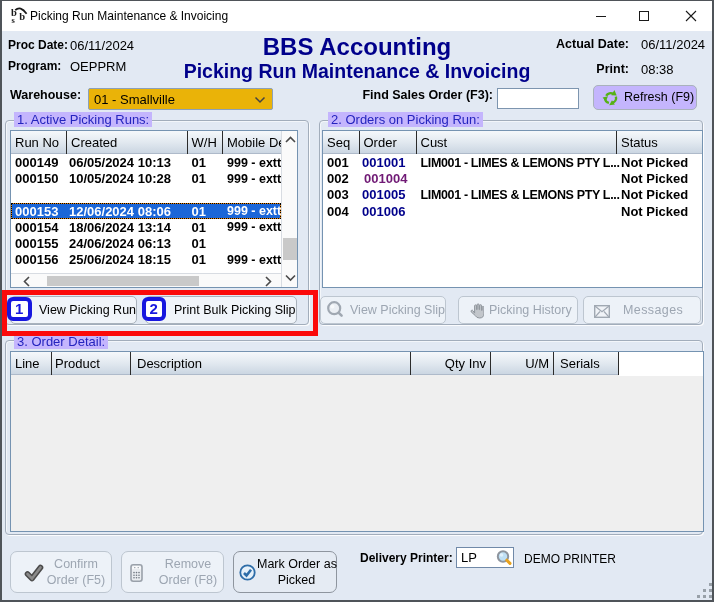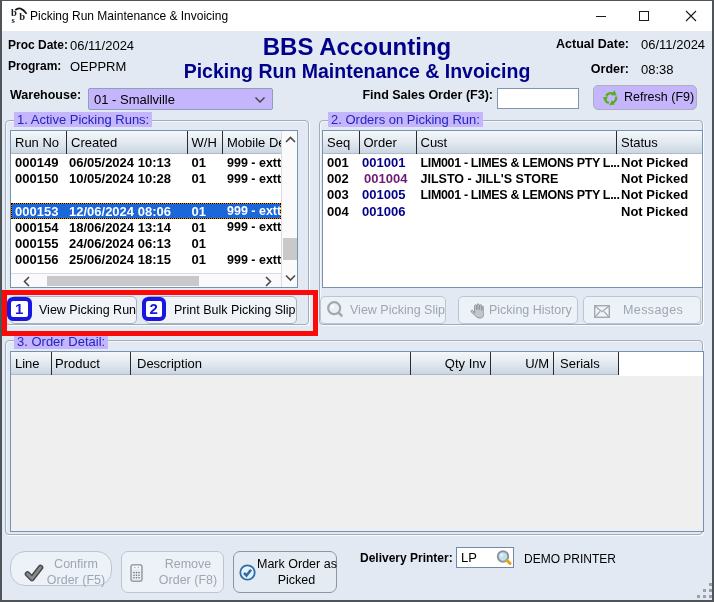--- a/index.html
+++ b/index.html
@@ -45,27 +45,27 @@
       <path d="M2 10 L12 20 M12 10 L2 20" stroke="#1a1a1a" stroke-width="1.1"></path>
     </svg>
 </div>
 
 <div class="a b" style="left:8px;top:37.5px;font-size:12px">Proc Date:</div>
 <div class="a" style="left:70px;top:37.5px;font-size:13px">06/11/2024</div>
 <div class="a b" style="left:8px;top:59px;font-size:12px">Program:</div>
 <div class="a" style="left:70px;top:59px;font-size:13px">OEPPRM</div>
 <div class="a b" style="left:460px;top:37px;width:169px;font-size:12.5px;text-align:right">Actual Date:</div>
 <div class="a" style="left:641px;top:37px;font-size:13px">06/11/2024</div>
-<div class="a b" style="left:460px;top:61.5px;width:169px;font-size:12.5px;text-align:right">Order:</div>
+<div class="a b" style="left:460px;top:61.5px;width:169px;font-size:12.5px;text-align:right">Print:</div>
 <div class="a" style="left:641px;top:61.5px;font-size:13px">08:38</div>
 <div class="a b navy" style="left:0;top:35px;width:714px;text-align:center;font-size:24px;line-height:24px">BBS Accounting</div>
 <div class="a b navy" style="left:0;top:60px;width:714px;text-align:center;font-size:19.5px;line-height:23px">Picking Run Maintenance &amp; Invoicing</div>
 
 <div class="a b" style="left:10px;top:87.5px;font-size:12.5px">Warehouse:</div>
-<div class="a" style="left:88px;top:88px;width:185px;height:22px;background:#c4b5fd;border:1px solid #8CA0B8;border-radius:2px">
+<div class="a" style="left:88px;top:88px;width:185px;height:22px;background:#eab308;border:1px solid #8CA0B8;border-radius:2px">
   <div class="a" style="left:5px;top:3px;font-size:13px">01 - Smallville</div>
   <svg class="a" style="left:165px;top:7px" width="12" height="8">
       <path d="M1.5 1.5 L6 6 L10.5 1.5" fill="none" stroke="#444" stroke-width="1.5"></path>
     </svg>
 </div>
 <div class="a b" style="left:350px;top:87.5px;width:143px;font-size:12.5px;text-align:right">Find Sales Order (F3):</div>
 <div class="a" style="left:497px;top:88px;width:82px;height:21px;background:#fff;border:1px solid #7D95AF"></div>
 <div class="btn" style="left:593px;top:85px;width:104px;height:25px;background:#c4b5fd">
   <svg class="a" style="left:8px;top:3px" width="17" height="17" viewBox="0 0 17 17">
     <g fill="none" stroke="#56B117" stroke-width="2.4">
@@ -184,21 +184,20 @@
 <div id="t2rows">
 <div class="row" style="left:323px;top:154px;width:376px;height:16.2px;color:#000">
       <span class="cell" style="left:4px;top:1px">001</span>
       <span class="cell" style="left:39px;top:1px;color:#00008B">001001</span>
       <span class="cell" style="left:97.5px;top:1.5px;font-size:12.5px;letter-spacing:-0.35px;">LIM001 - LIMES &amp; LEMONS PTY L...</span>
       <span class="cell" style="left:298px;top:1px">Not Picked</span>
     </div>
 <div class="row" style="left:323px;top:170.2px;width:376px;height:16.2px;color:#000">
       <span class="cell" style="left:4px;top:1px">002</span>
       <span class="cell" style="left:41px;top:1px;color:#701a75">001004</span>
-      <span class="cell" style="left:97.5px;top:1.5px;font-size:12.5px;">JILSTO - JILL'S STORE</span>
       <span class="cell" style="left:298px;top:1px">Not Picked</span>
     </div>
 <div class="row" style="left:323px;top:186.4px;width:376px;height:16.2px;color:#000">
       <span class="cell" style="left:4px;top:1px">003</span>
       <span class="cell" style="left:39px;top:1px;color:#00008B">001005</span>
       <span class="cell" style="left:97.5px;top:1.5px;font-size:12.5px;letter-spacing:-0.35px;">LIM001 - LIMES &amp; LEMONS PTY L...</span>
       <span class="cell" style="left:298px;top:1px">Not Picked</span>
     </div>
 <div class="row" style="left:323px;top:202.6px;width:376px;height:16.2px;color:#000">
       <span class="cell" style="left:4px;top:1px">004</span>
@@ -242,21 +241,21 @@
   <div class="th" style="left:549px">Serials</div>
   <div class="sep" style="left:39.5px"></div>
   <div class="sep" style="left:119px"></div>
   <div class="sep" style="left:399px"></div>
   <div class="sep" style="left:479px"></div>
   <div class="sep" style="left:542px"></div>
   <div class="sep" style="left:607px"></div>
   <div class="a" style="left:608px;top:0;width:84px;height:23px;background:#fff"></div>
 </div>
 
-<div class="btn btn-dis" style="left:10px;top:551px;width:102px;height:35px;border-radius:15px">
+<div class="btn btn-dis" style="left:10px;top:551px;width:102px;height:42px;border-radius:7px">
   <svg class="a" style="left:13px;top:11px" width="20" height="19" viewBox="0 0 20 19">
       <path d="M3.5 11 L8 15.5 L16.5 4.5" fill="none" stroke="#4A4A4A" stroke-width="5.6" stroke-linecap="round" stroke-linejoin="round"></path>
       <path d="M3.5 11 L8 15.5 L16.5 4.5" fill="none" stroke="#8A8A8A" stroke-width="2.6" stroke-linecap="round"></path>
     </svg>
   <div class="a" style="left:30px;top:5px;width:70px;text-align:center">Confirm</div>
   <div class="a" style="left:30px;top:21px;width:70px;text-align:center">Order (F5)</div>
 </div>
 <div class="btn btn-dis" style="left:121px;top:551px;width:103px;height:42px;border-radius:7px">
   <svg class="a" style="left:8px;top:12px" width="13" height="18" viewBox="0 0 13 18">
       <rect x="1" y="0.8" width="11" height="16.4" rx="2.2" fill="#E9ECF0" stroke="#9AA1AA" stroke-width="1.6"></rect>

